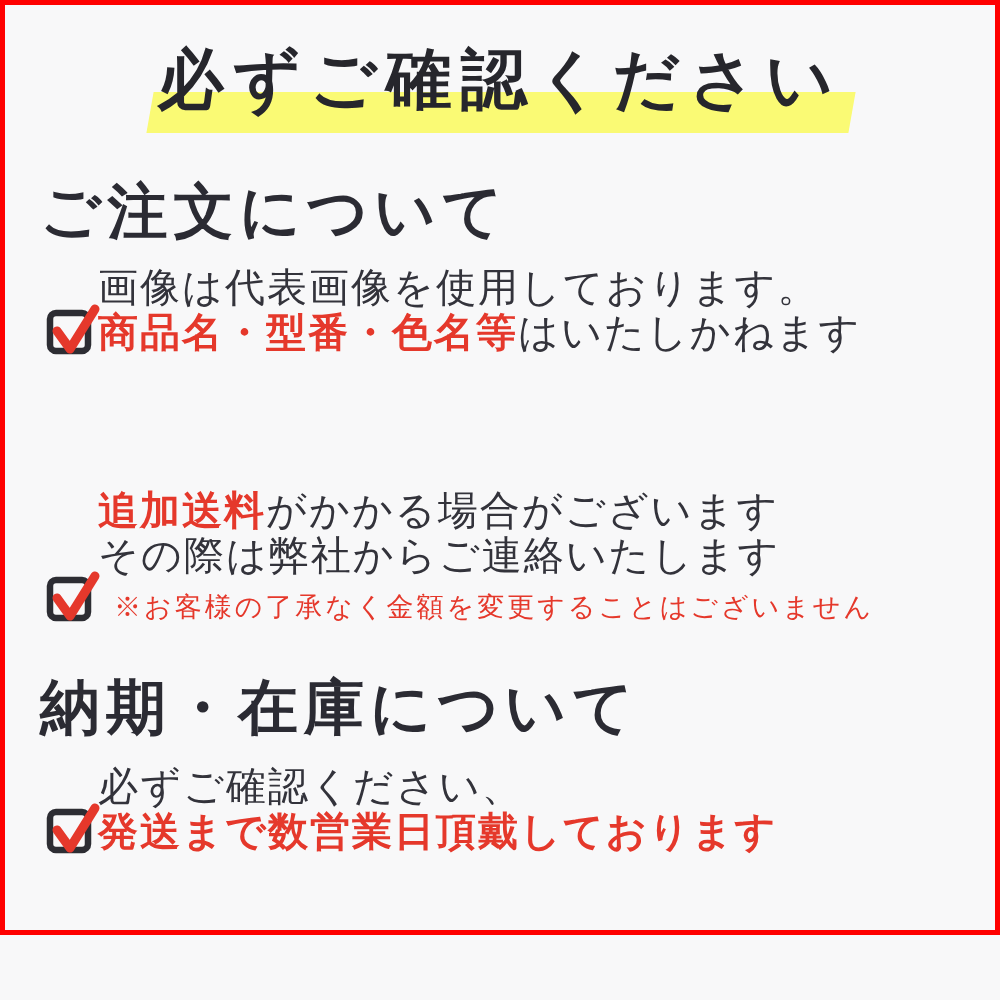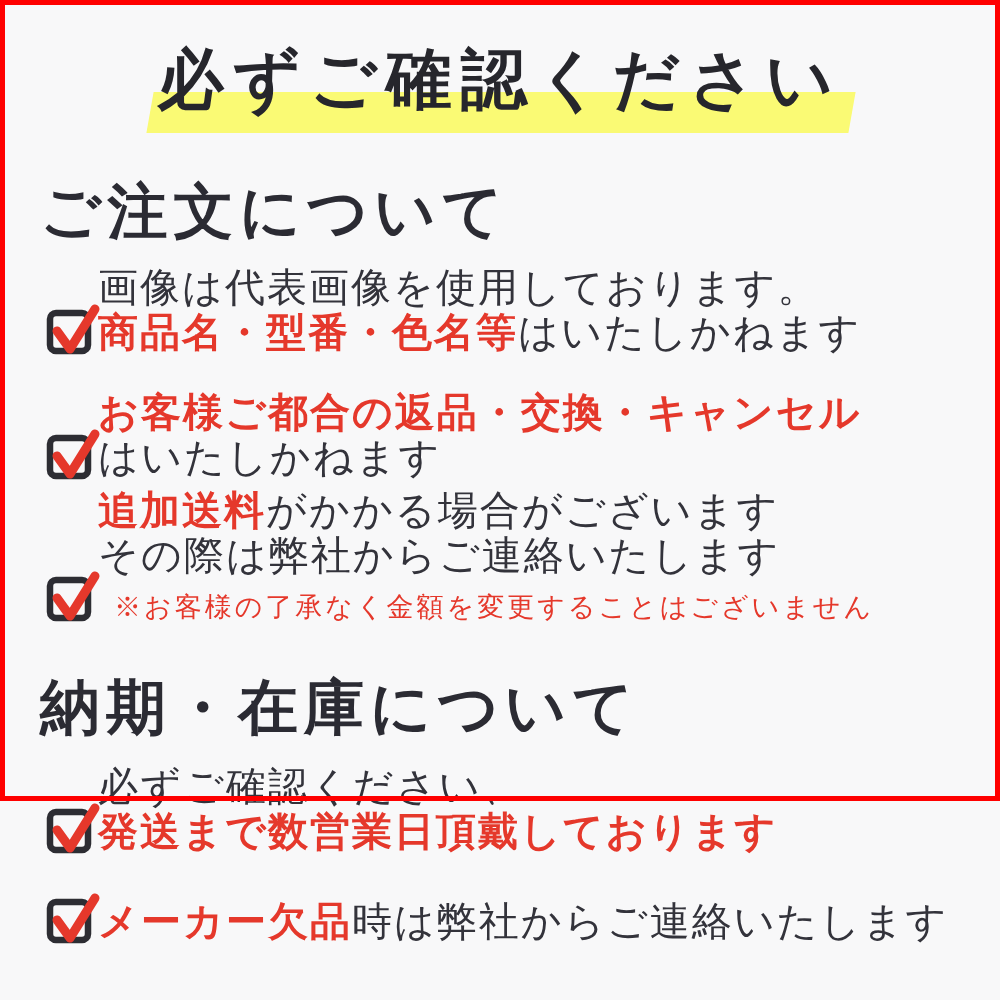--- a/index.html
+++ b/index.html
@@ -12,21 +12,21 @@
     --yellow:#fafa74;
     --box:#2d2d33;
   }
   html,body{margin:0;padding:0;}
   body{
     width:1000px;height:1000px;
     background:var(--bg);
     font-family:"Liberation Serif","DejaVu Serif",serif;
     overflow:hidden;
   }
-  .page{position:relative;width:1000px;height:801px;background:var(--bg);}
+  .page{position:relative;width:1000px;height:935px;background:var(--bg);}
   .frame{position:absolute;inset:0;border:5px solid var(--frame);z-index:10;}
   .title-highlight{
     position:absolute;left:150px;top:92px;width:702px;height:41px;
     background:var(--yellow);transform:skewX(-10deg);z-index:1;
   }
   .page-title{
     position:absolute;top:40px;left:0;width:100%;z-index:2;
     text-align:center;font-size:66px;font-weight:bold;
     letter-spacing:9px;line-height:80px;color:var(--title);
     white-space:nowrap;
@@ -81,36 +81,20 @@
     <div class="itext">
       <div class="line">
         <span class="t-dark">画像は代表画像を使用しております。</span>
       </div>
       <div class="line">
         <span class="t-red">商品名・型番・色名等</span><span class="t-dark">はいたしかねます</span>
       </div>
     </div>
   </div>
 
-  <div class="item item-2">
-    <span class="cb">
-      <svg viewBox="0 0 50 56">
-          <rect x="4" y="14" width="38" height="38" rx="6"></rect>
-          <path d="M11 32 L24 50 L49 10"></path>
-        </svg>
-    </span>
-    <div class="itext">
-      <div class="line">
-        <span class="t-red">お客様ご都合の返品・交換・キャンセル</span>
-      </div>
-      <div class="line">
-        <span class="t-dark">はいたしかねます</span>
-      </div>
-    </div>
-  </div>
 
   <div class="item item-3">
     <span class="cb">
       <svg viewBox="0 0 50 56">
           <rect x="4" y="14" width="38" height="38" rx="6"></rect>
           <path d="M11 32 L24 50 L49 10"></path>
         </svg>
     </span>
     <div class="itext">
       <div class="line">
@@ -135,26 +119,13 @@
     <div class="itext">
       <div class="line">
         <span class="t-dark">必ずご確認ください、</span>
       </div>
       <div class="line">
         <span class="t-red">発送まで数営業日頂戴しております</span>
       </div>
     </div>
   </div>
 
-  <div class="item item-5">
-    <span class="cb">
-      <svg viewBox="0 0 50 56">
-          <rect x="4" y="14" width="38" height="38" rx="6"></rect>
-          <path d="M11 32 L24 50 L49 10"></path>
-        </svg>
-    </span>
-    <div class="itext">
-      <div class="line">
-        <span class="t-red">メーカー欠品</span><span class="t-dark">時は弊社からご連絡いたします</span>
-      </div>
-    </div>
-  </div>
 </div>
 
 </body></html>

